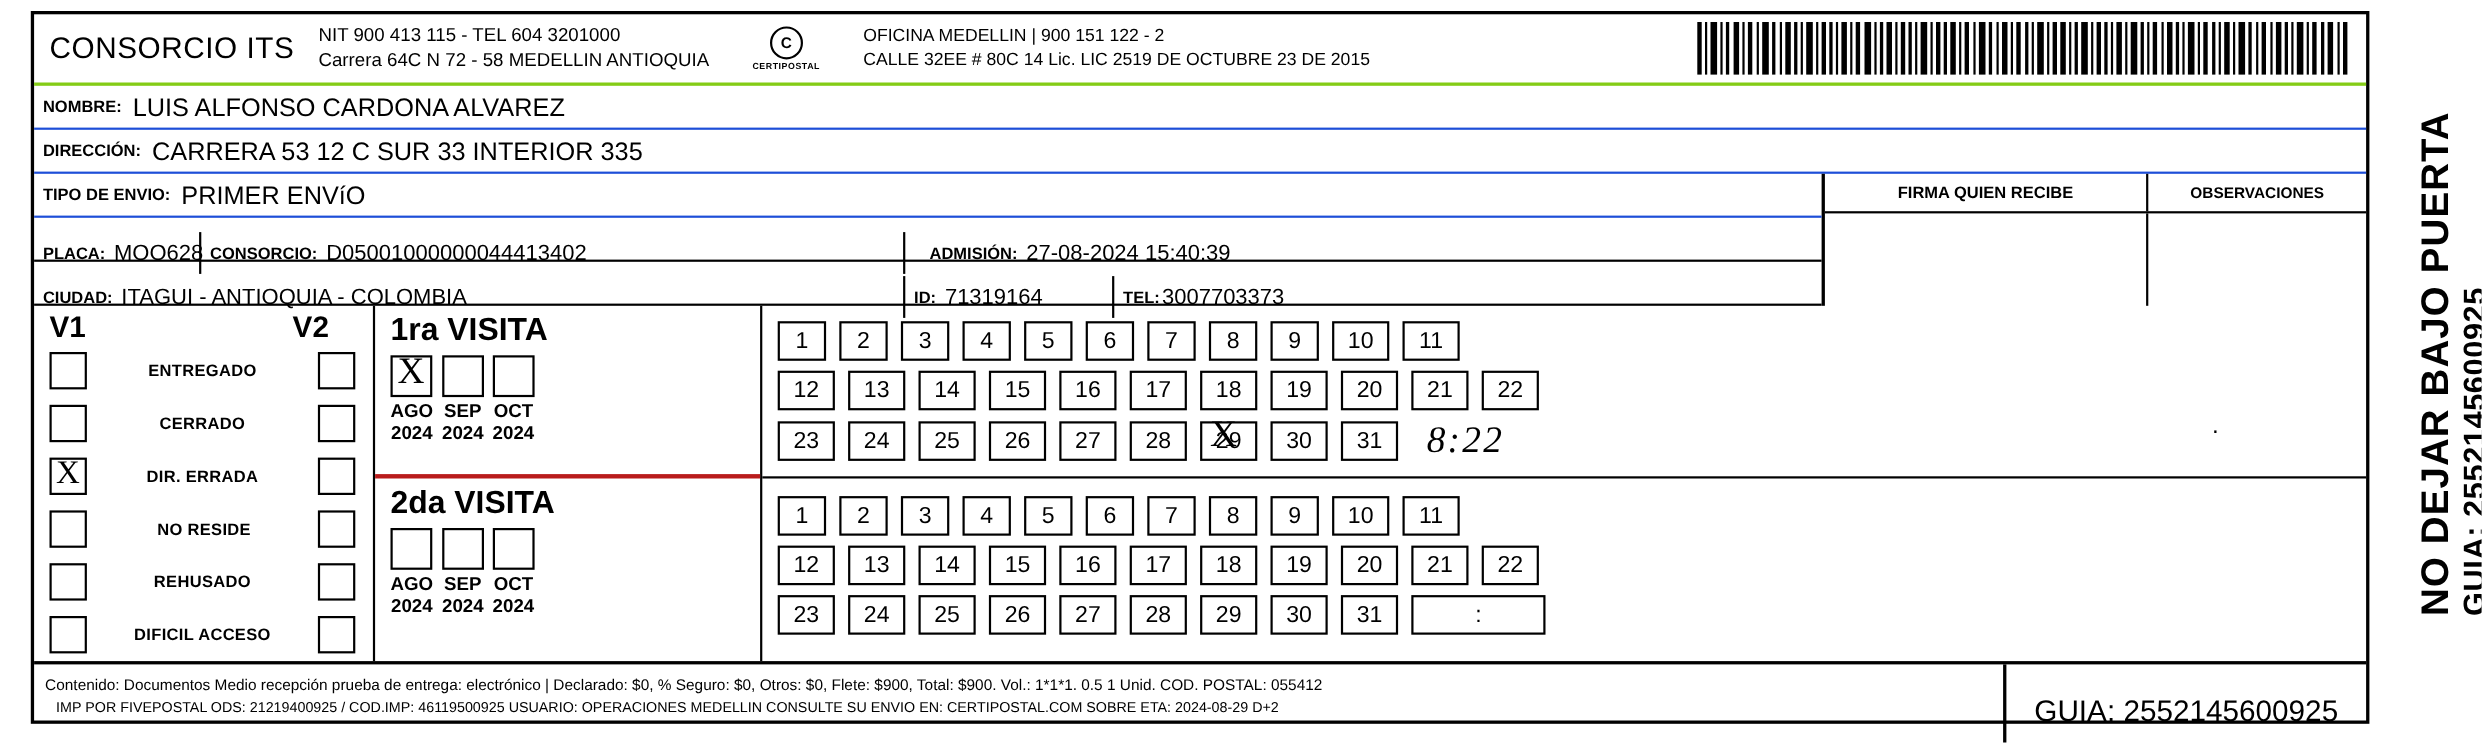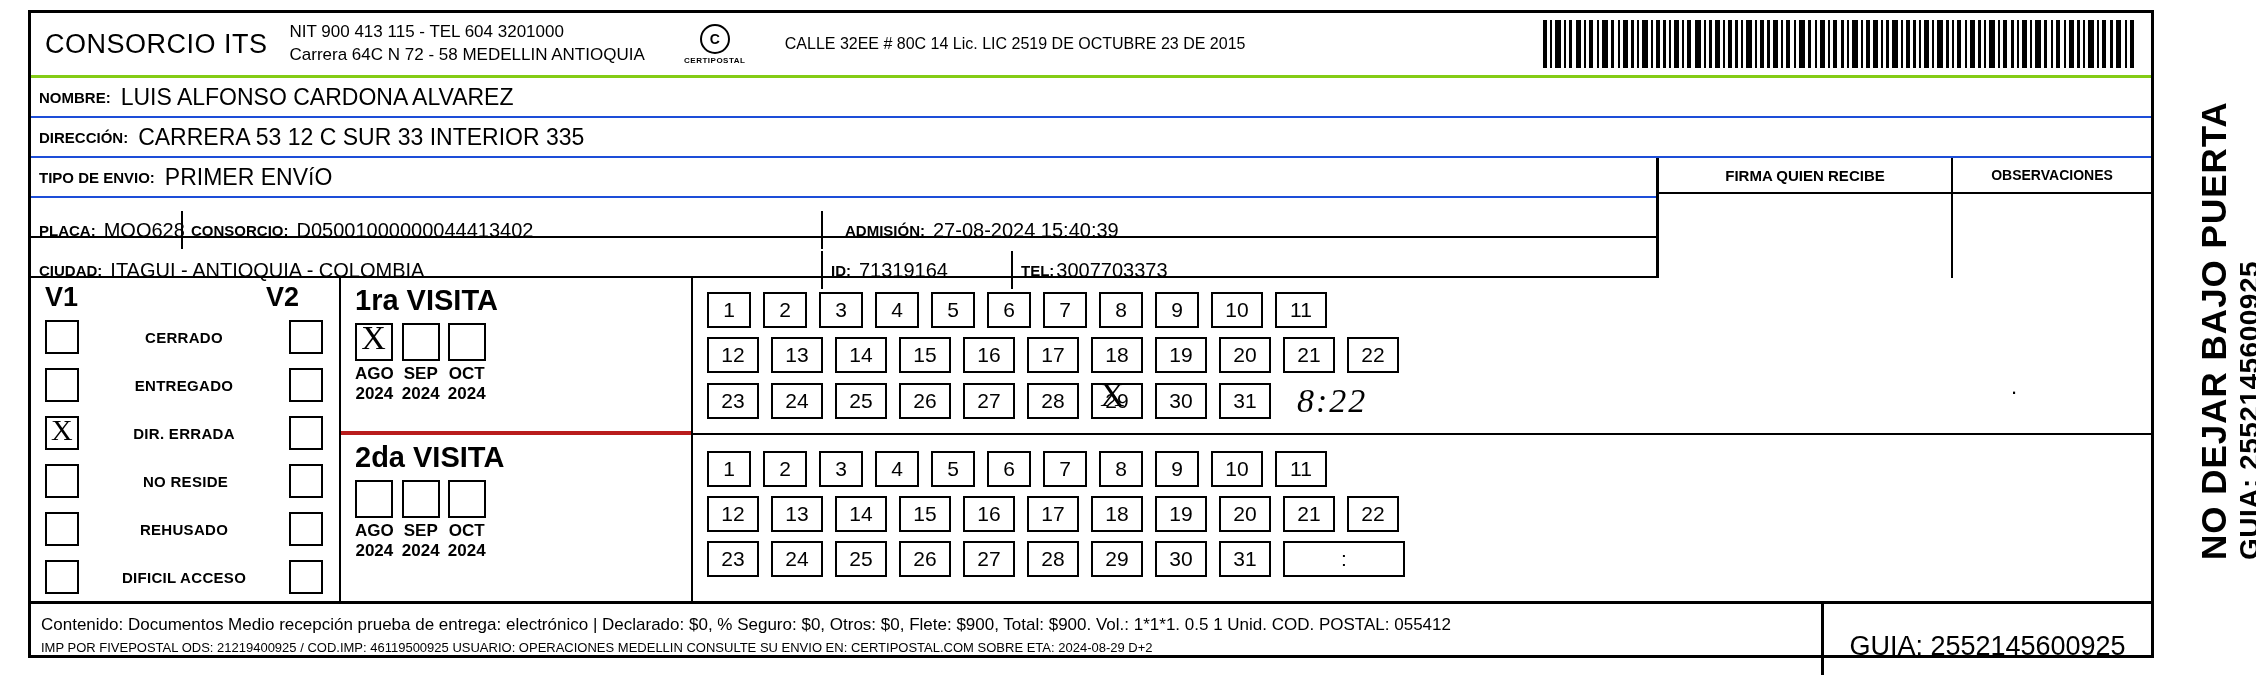--- a/index.html
+++ b/index.html
@@ -68,22 +68,22 @@
   .drow{display:flex;gap:12px;align-items:center;}
   .dbox{width:44px;height:36px;border:2px solid #000;box-sizing:border-box;font-size:21px;display:flex;align-items:center;justify-content:center;position:relative;}
   .dbox.wide{width:52px;}
   .dbox.x::after{content:"X";position:absolute;left:7px;top:-9px;font-size:34px;font-family:"Liberation Serif",serif;}
   .timebox{width:122px;height:36px;border:2px solid #000;box-sizing:border-box;display:flex;align-items:center;justify-content:center;font-size:21px;}
   .handwrite{font-family:"Liberation Serif",serif;font-style:italic;font-size:34px;margin-left:14px;letter-spacing:2px;}
 
   
   .footer{display:flex;height:84px;}
   .foot-left{flex:1;padding:8px 10px 0 10px;box-sizing:border-box;}
-  .foot-l1{font-size:17px;line-height:1.5;}
-  .foot-l2{font-size:13px;line-height:1.6;}
+  .foot-l1{font-size:14px;line-height:1.5;}
+  .foot-l2{font-size:13px;line-height:1.6;margin-left:10px;}
   .foot-right{width:330px;border-left:3px solid #000;box-sizing:border-box;display:flex;align-items:center;justify-content:center;font-size:27px;}
 
   
   .side{position:absolute;left:2150px;top:60px;width:100px;height:540px;}
   .vert{position:absolute;transform-origin:left top;transform:rotate(-90deg);white-space:nowrap;font-weight:bold;}
   .vert.big{font-size:35px;left:44px;top:500px;letter-spacing:1px;}
   .vert.small{font-size:28px;left:84px;top:500px;letter-spacing:.5px;}
 </style>
 </head>
 <body>
@@ -96,20 +96,21 @@
       <div class="hdr-cell company">CONSORCIO ITS</div>
       <div class="hdr-cell nit">
         <div>NIT 900 413 115 - TEL 604 3201000</div>
         <div>Carrera 64C N 72 - 58 MEDELLIN ANTIOQUIA</div>
       </div>
       <div class="hdr-cell logo-wrap">
         <div class="logo-circle">C</div>
         <div class="logo-text">CERTIPOSTAL</div>
       </div>
       <div class="hdr-cell office">
+        <div>OFICINA MEDELLIN | 900 151 122 - 2</div>
         <div>CALLE 32EE # 80C 14 Lic. LIC 2519 DE OCTUBRE 23 DE 2015</div>
       </div>
       <div class="barcode">
         <svg width="600" height="48" viewBox="0 0 600 48" aria-hidden="true">
           <g fill="#000">
             <rect x="2" y="0" width="4" height="48"></rect>
               <rect x="9" y="0" width="2" height="48"></rect>
             <rect x="14" y="0" width="6" height="48"></rect>
               <rect x="23" y="0" width="2" height="48"></rect>
             <rect x="28" y="0" width="3" height="48"></rect>
@@ -269,27 +270,27 @@
     <div class="visit-area">
 
       <div class="vblock">
         <div class="v-head">
           <span>V1</span>
           <span>V2</span>
         </div>
 
         <div class="opt">
           <span class="chk"></span>
+          <span class="opt-label">ENTREGADO</span>
+          <span class="chk"></span>
+        </div>
+
+        <div class="opt">
+          <span class="chk"></span>
           <span class="opt-label">CERRADO</span>
-          <span class="chk"></span>
-        </div>
-
-        <div class="opt">
-          <span class="chk"></span>
-          <span class="opt-label">ENTREGADO</span>
           <span class="chk"></span>
         </div>
 
         <div class="opt">
           <span class="chk x"></span>
           <span class="opt-label">DIR. ERRADA</span>
           <span class="chk"></span>
         </div>
 
         <div class="opt">

